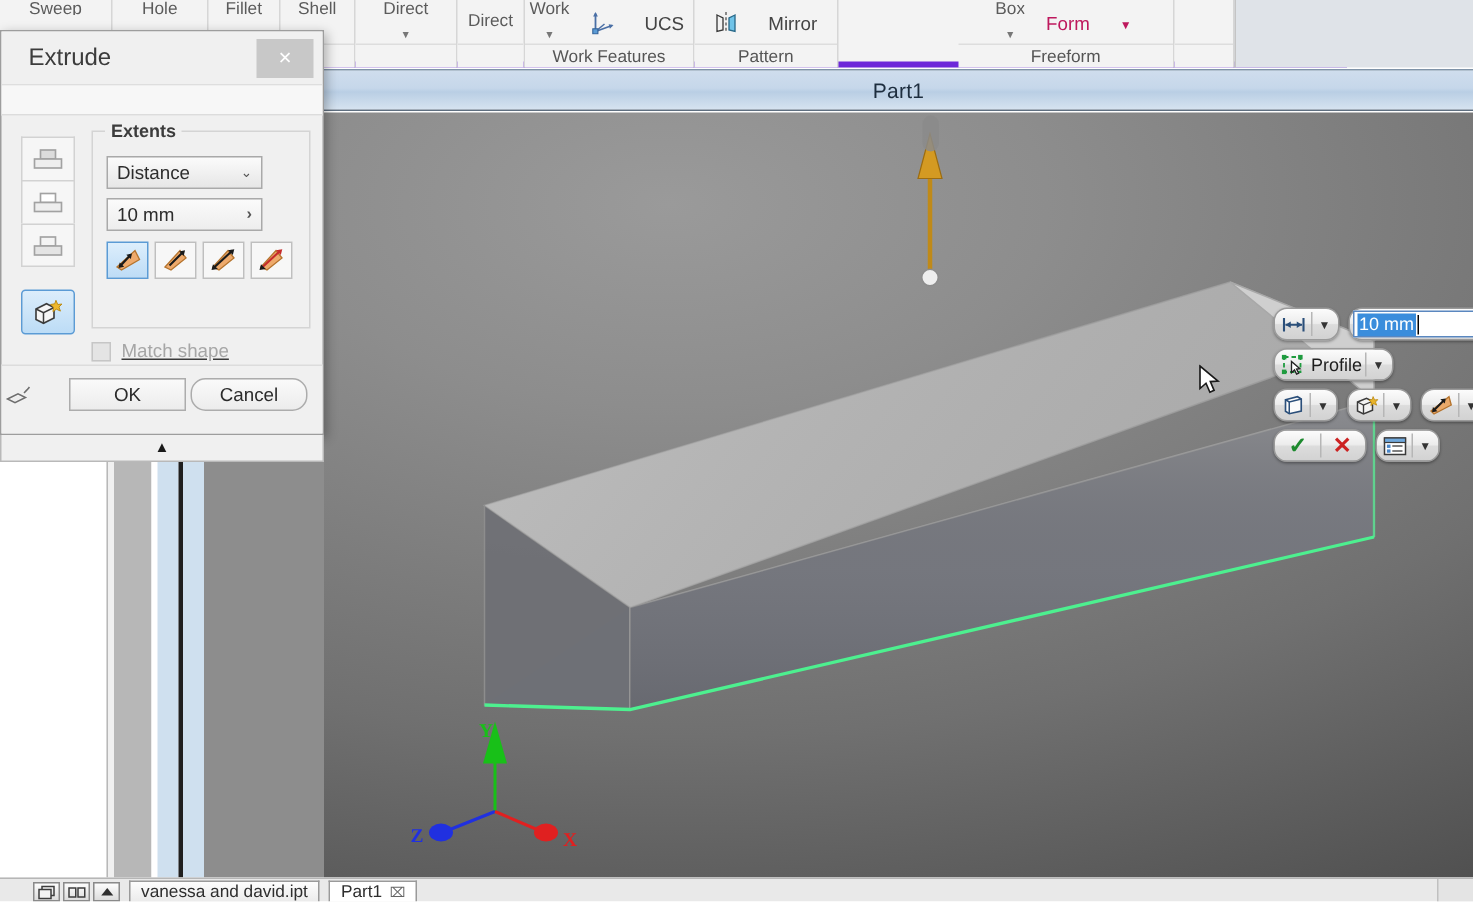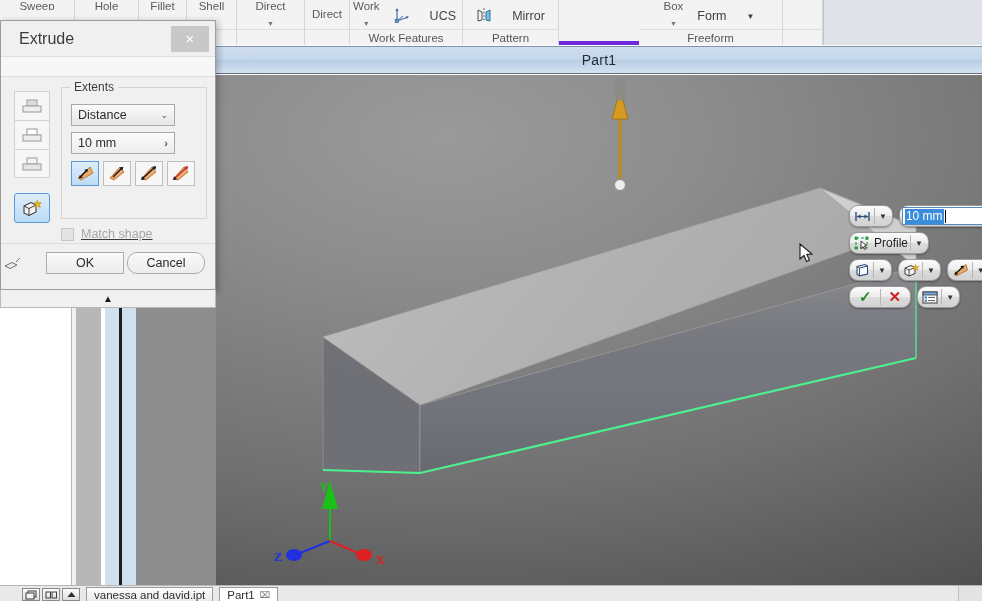--- a/index.html
+++ b/index.html
@@ -43,21 +43,21 @@
   .rb-topclip {
     font-size:11.5px; color:#5b5b5b; white-space:nowrap;
     height:9px; overflow:hidden; line-height:11px;
     display:block; position:relative; top:-9px;
   }
   .rb-smallbtn {
     display:flex; align-items:center; gap:20px;
     height:22px; padding:0 7px; font-size:12.5px; color:#444;
     white-space:nowrap; cursor:default;
   }
-  .rb-smallbtn.disabled { color:#404040; }
+  .rb-smallbtn.disabled { color:#be185d; }
   .icn { display:inline-block; flex:none; }
 
   
   #doc-titlebar {
     position:absolute; left:216px; top:46px; width:766px; height:28px;
     background: linear-gradient(to bottom,#cfdded 0%,#c6d7ea 45%,#b9cee4 55%,#d6e3f0 100%);
     border-top:1px solid #7f93a8;
     border-bottom:1px solid #5f6f80;
     display:flex; align-items:center; justify-content:center;
   }
@@ -136,21 +136,21 @@
     border:1px solid #5b9bd5; border-radius:3px;
     display:flex; align-items:center; justify-content:center;
   }
 
   #ex-extents {
     position:absolute; left:60px; top:10px; width:146px; height:132px;
     border:1px solid #d4d4d4;
   }
   #ex-extents-legend {
     position:absolute; left:8px; top:-8px; background:#f0f0f0;
-    padding:0 4px; font-size:12px; color:#3c3c3c;
+    padding:0 4px; font-size:12px; color:#3c3c3c;font-weight:bold;
   }
   #ex-select {
     position:absolute; left:9px; top:16px; width:104px; height:22px;
     background: linear-gradient(to bottom,#fbfbfb,#e6e6e6);
     border:1px solid #a9a9a9; display:flex; align-items:center;
     padding-left:6px; font-size:12.5px; color:#2d2d2d;
   }
   #ex-select .sel-caret {
     position:absolute; right:6px; font-size:9px; color:#555;
   }

